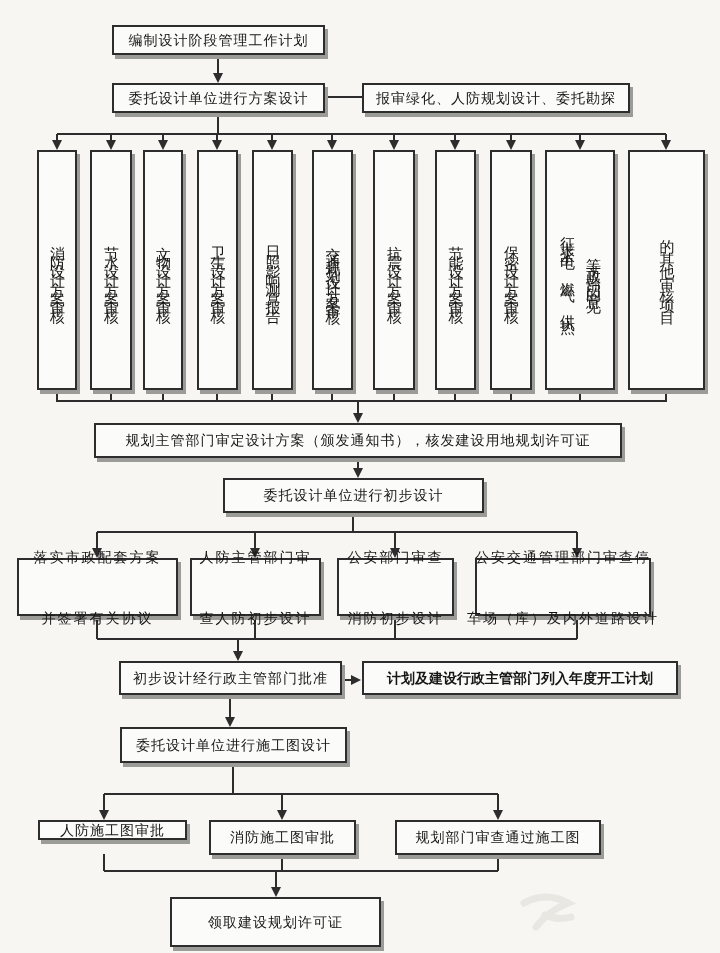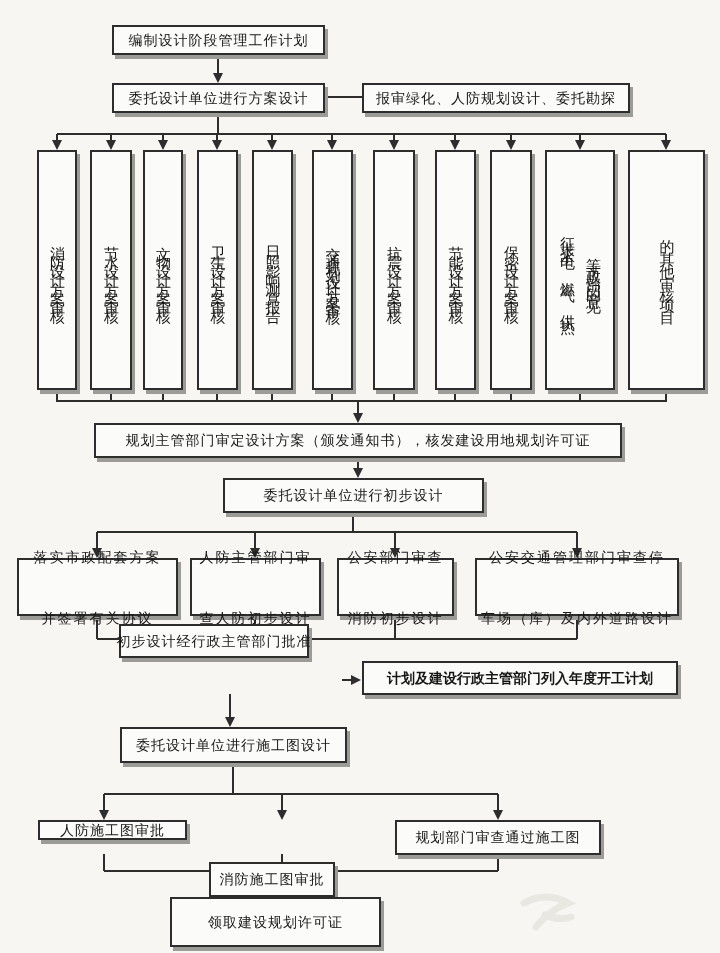--- a/index.html
+++ b/index.html
@@ -126,29 +126,29 @@
     <span>并签署有关协议</span>
   </div>
   <div class="node two" style="left:337px;top:558px;width:117px;height:58px">
     <span>公安部门审查</span>
     <span>消防初步设计</span>
   </div>
   <div class="node two" style="left:190px;top:558px;width:131px;height:58px">
     <span>人防主管部门审</span>
     <span>查人防初步设计</span>
   </div>
-  <div class="node two" style="left:475px;top:558px;width:204px;height:58px">
+  <div class="node two" style="left:475px;top:558px;width:176px;height:58px">
     <span>公安交通管理部门审查停</span>
     <span>车场（库）及内外道路设计</span>
   </div>
 
-  <div class="node" style="left:119px;top:624px;width:190px;height:34px">初步设计经行政主管部门批准</div>
+  <div class="node" style="left:119px;top:661px;width:223px;height:34px">初步设计经行政主管部门批准</div>
   <div class="node tight" style="left:362px;top:661px;width:316px;height:34px">计划及建设行政主管部门列入年度开工计划</div>
 
   <div class="node" style="left:120px;top:727px;width:227px;height:36px">委托设计单位进行施工图设计</div>
 
   <div class="node" style="left:38px;top:820px;width:149px;height:20px">人防施工图审批</div>
-  <div class="node" style="left:209px;top:862px;width:126px;height:35px">消防施工图审批</div>
+  <div class="node" style="left:209px;top:820px;width:147px;height:35px">消防施工图审批</div>
   <div class="node" style="left:395px;top:820px;width:206px;height:35px">规划部门审查通过施工图</div>
 
   <div class="node" style="left:170px;top:897px;width:211px;height:50px">领取建设规划许可证</div>
 
 </div>
 
 </body></html>

